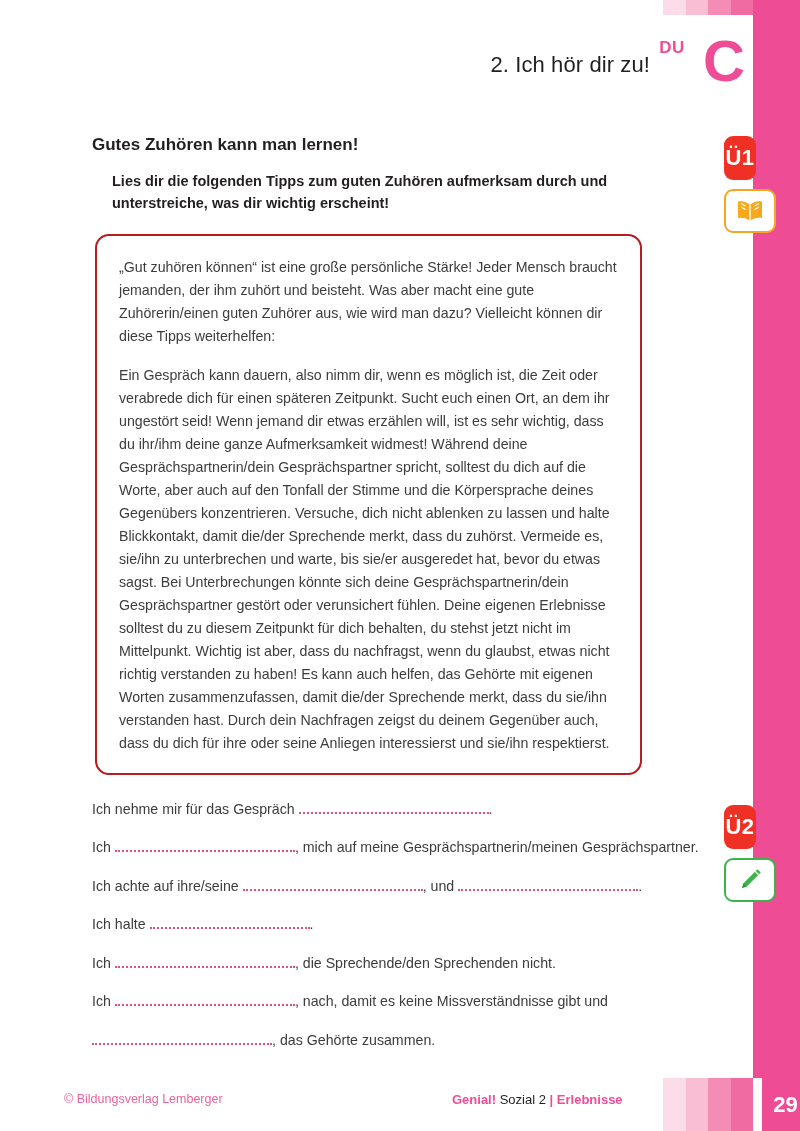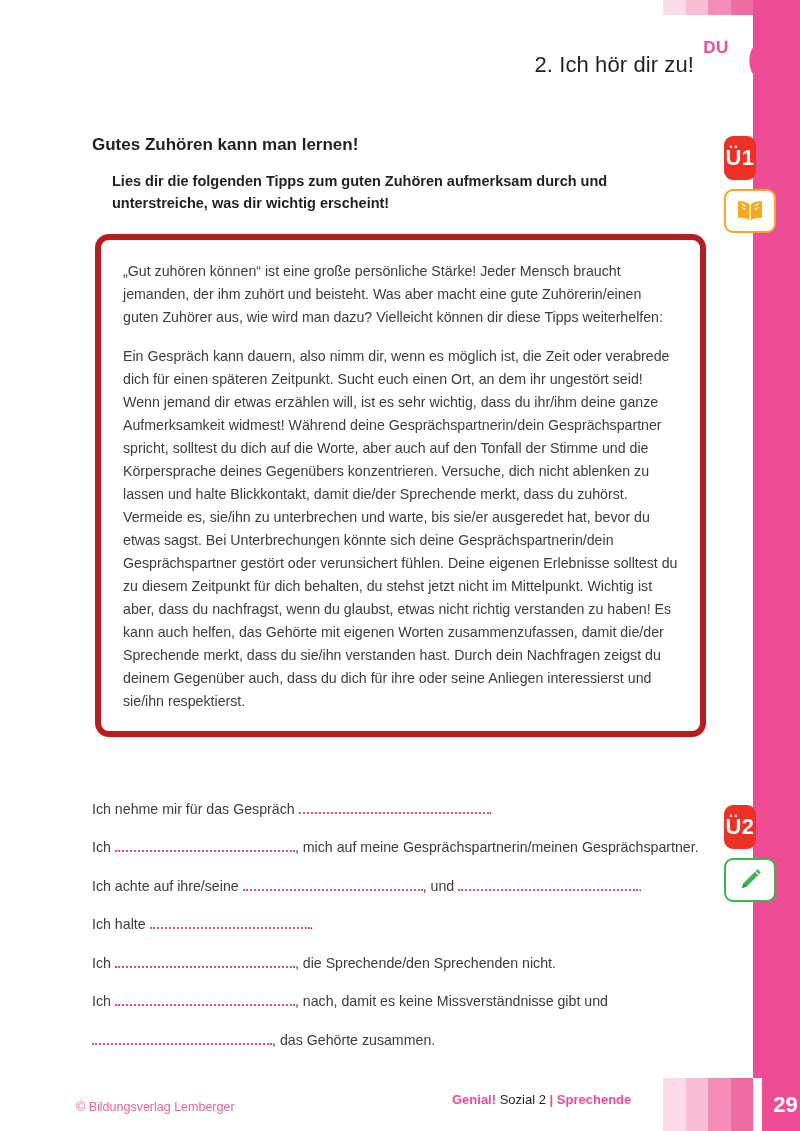--- a/index.html
+++ b/index.html
@@ -39,21 +39,20 @@
   }
   .top-bars span { flex: 1 1 0; height: 100%; }
 
   
   .header {
     position: absolute;
     top: 38px;
     left: 0;
     width: 753px;
     height: 60px;
-    padding-left: 44px;
   }
   .chapter-title {
     position: absolute;
     right: 103px;
     top: 14px;
     font-size: 22px;
     color: #231f20;
     white-space: nowrap;
     letter-spacing: 0.1px;
   }
@@ -96,23 +95,23 @@
     color: #231f20;
     line-height: 1.55;
     margin-left: 20px;
   }
 
   
   .textbox {
     position: absolute;
     left: 95px;
     top: 234px;
-    width: 611px;
+    width: 547px;
     box-sizing: border-box;
-    border: 6px solid #b91c1c;
+    border: 2px solid #b91c1c;
     border-radius: 14px;
     padding: 20px 22px 18px 22px;
   }
   .textbox p {
     margin: 0;
     font-size: 14.2px;
     line-height: 1.62;
     color: #3c3c3b;
   }
   .textbox p + p { margin-top: 16px; }
@@ -201,25 +200,24 @@
     background: #ee4d96;
     color: #ffffff;
     font-size: 22px;
     font-weight: bold;
     display: flex;
     align-items: center;
     justify-content: center;
   }
   .copyright {
     position: absolute;
-    left: 76px;
+    left: 64px;
     top: 14px;
     font-size: 12.5px;
     color: #e8649f;
-    margin-top: 8px;
   }
   .series {
     position: absolute;
     left: 452px;
     top: 14px;
     font-size: 13px;
     white-space: nowrap;
   }
   .series .pink { color: #ee4d96; font-weight: bold; }
   .series .dark { color: #231f20; font-weight: normal; }
@@ -311,21 +309,21 @@
       <path d="M19.3 5.4 L22.6 8.7" stroke="#ffffff" stroke-width="1.3" fill="none"></path>
     </svg>
   </div>
 
   <div class="footer">
     <div class="copyright">© Bildungsverlag Lemberger</div>
     <div class="series">
       <span class="pink">Genial!</span>
       <span class="dark">Sozial 2</span>
       <span class="pink">|</span>
-      <span class="pink">Sprechende</span>
+      <span class="pink">Erlebnisse</span>
     </div>
     <div class="footer-bars">
       <span style="background:#fbdce8"></span>
       <span style="background:#f9bdd4"></span>
       <span style="background:#f58cb5"></span>
       <span style="background:#f06ba2"></span>
     </div>
     <div class="page-block">29</div>
   </div>
 

